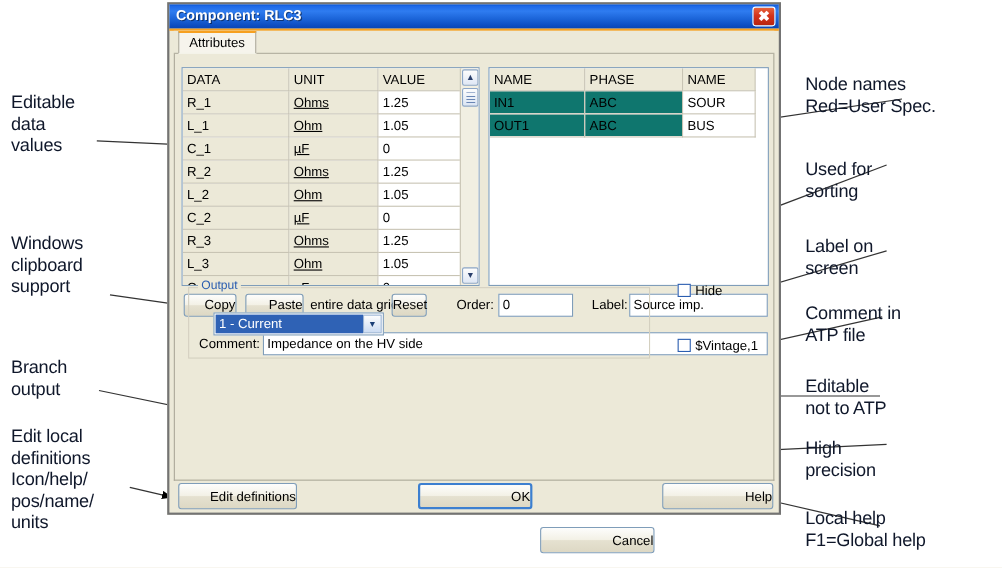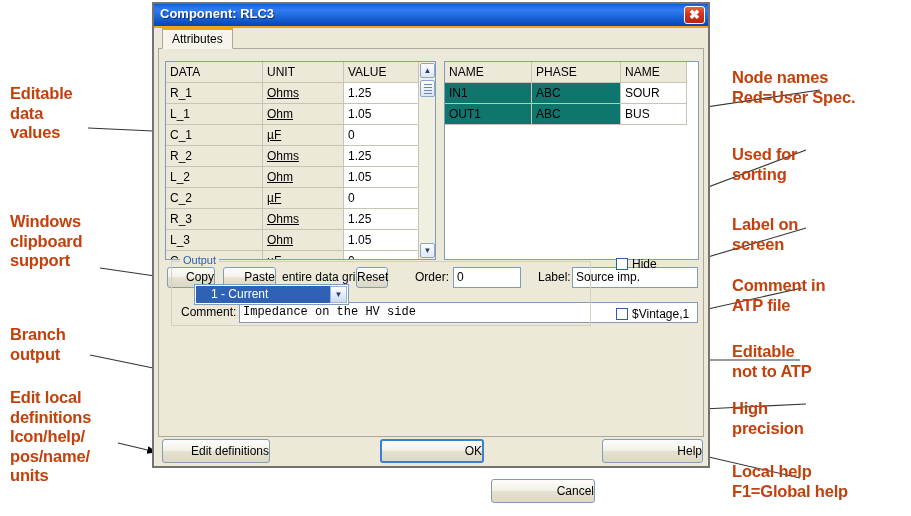--- a/index.html
+++ b/index.html
@@ -3,21 +3,21 @@
 <meta charset="utf-8">
 <style>
   html,body{margin:0;padding:0;}
   body{
     width:911px;height:516px;background:#ffffff;position:relative;
     font-family:"Liberation Sans", sans-serif;overflow:hidden;
   }
   
   .anno{
     position:absolute;font-family:"Liberation Sans", sans-serif;
-    font-weight:bold;font-size:16.5px;line-height:19.5px;color:#c2410c;
+    font-weight:normal;font-size:16.5px;line-height:19.5px;color:#0f172a;
     white-space:pre-line;letter-spacing:-0.2px;
   }
   .leader{position:absolute;overflow:visible;pointer-events:none;}
   
   #dialog{
     position:absolute;left:152px;top:2px;width:558px;height:466px;
     border:2px solid #737373;background:#ece9d8;box-sizing:border-box;
   }
   #titlebar{
     height:22px;position:relative;
@@ -119,21 +119,21 @@
     position:absolute;left:8px;top:-8px;background:#ece9d8;padding:0 3px;
     font-size:11px;color:#2a5db0;font-family:"Liberation Sans",sans-serif;
   }
   
   #combo{
     position:absolute;left:35px;top:235px;width:155px;height:21px;
     border:1px solid #7f9db9;background:#fff;box-sizing:border-box;cursor:pointer;
   }
   #combo .sel{
     position:absolute;left:1px;top:1px;width:134px;height:17px;
-    background:#2f62b5;color:#fff;font-size:12px;line-height:17px;padding-left:15px;
+    background:#2f62b5;color:#fff;font-size:12px;line-height:17px;padding-left:3px;
     box-sizing:border-box;overflow:hidden;white-space:nowrap;
     font-family:"Liberation Sans",sans-serif;
   }
   #combo .arrow{
     position:absolute;right:1px;top:1px;width:17px;height:17px;
     background:linear-gradient(to bottom,#fdfdfd,#ccdcf2);
     border:1px solid #9bb4d4;box-sizing:border-box;
     font-size:8px;color:#1b3f76;text-align:center;line-height:15px;
   }
   
@@ -323,21 +323,21 @@
     <div class="btn" style="left:8px;top:218px;width:48px;height:21px;line-height:19px;">Copy</div>
     <div class="btn" style="left:64px;top:218px;width:53px;height:21px;line-height:19px;">Paste</div>
     <div class="lbl" style="left:123px;top:221px;">entire data grid</div>
     <div class="btn" style="left:197px;top:218px;width:32px;height:21px;line-height:19px;">Reset</div>
     <div class="lbl" style="left:256px;top:221px;">Order:</div>
     <div class="fld" style="left:294px;top:218px;width:68px;height:21px;">0</div>
     <div class="lbl" style="left:379px;top:221px;">Label:</div>
     <div class="fld" style="left:413px;top:218px;width:126px;height:21px;">Source imp.</div>
 
     <div class="lbl" style="left:22px;top:256px;">Comment:</div>
-    <div class="fld" style="left:80px;top:253px;width:459px;height:21px;font-family:Liberation Mono, monospace;">Impedance on the HV side</div>
+    <div class="fld" style="left:80px;top:253px;width:459px;height:21px;">Impedance on the HV side</div>
 
     <div id="outputgroup">
       <span class="gtitle">Output</span>
     </div>
     <div id="combo">
       <div class="sel">1 - Current</div>
       <div class="arrow">▼</div>
     </div>
 
     <div class="cbrow" style="left:457px;top:208px;">

